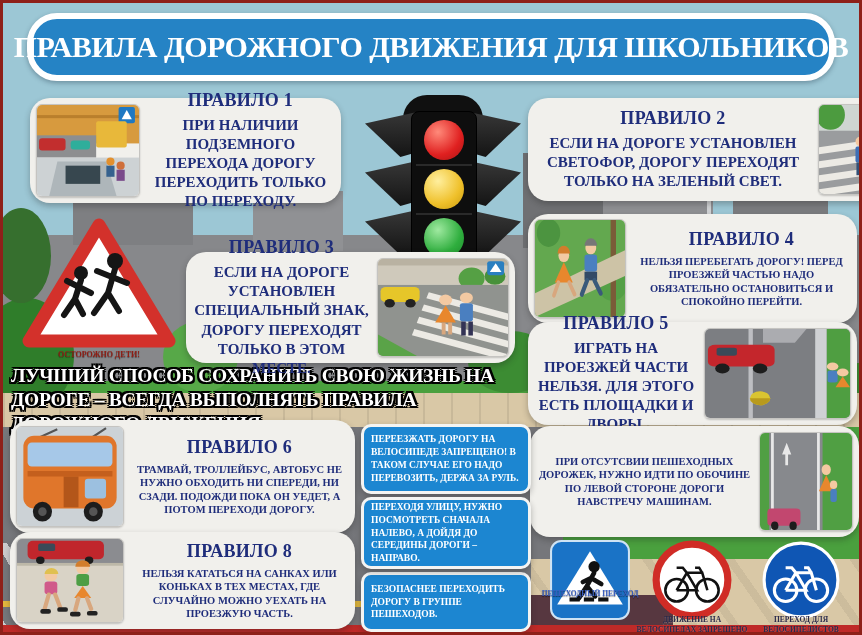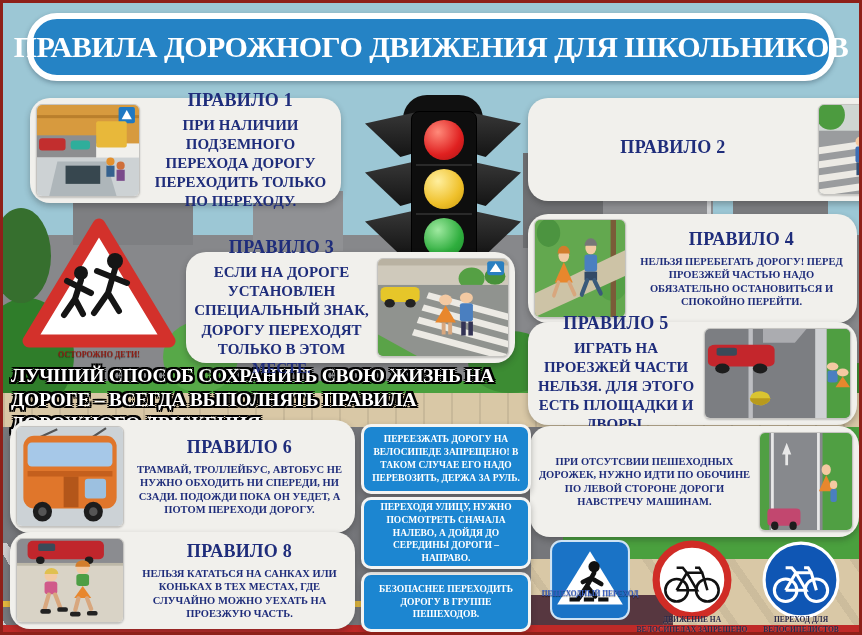--- a/index.html
+++ b/index.html
@@ -86,21 +86,21 @@
   .wsign{position:absolute;left:16px;top:212px;width:160px;height:134px;z-index:2;}
   .wcap{position:absolute;left:16px;top:347px;width:160px;text-align:center;z-index:2;
     font-size:8px;font-weight:bold;color:#8f1d14;text-shadow:0 1px 1px rgba(0,0,0,.45);}
   
   .slogan{position:absolute;left:8px;top:361px;width:528px;z-index:3;
     color:#fff;font-weight:bold;font-size:19.5px;line-height:1.22;letter-spacing:-.3px;
     text-shadow:-2px -2px 0 #000,2px -2px 0 #000,-2px 2px 0 #000,2px 2px 0 #000,
       0 -2px 0 #000,0 2px 0 #000,-2px 0 0 #000,2px 0 0 #000;}
   
   .tip{position:absolute;left:358px;width:170px;background:#1c86d1;border:3px solid #f4f4f2;
-    border-radius:10px;color:#fff;font-weight:bold;text-align:center;z-index:3;
+    border-radius:10px;color:#fff;font-weight:bold;text-align:left;z-index:3;
     display:flex;align-items:center;justify-content:center;padding:11px 7px;box-sizing:border-box;
     font-size:9.5px;line-height:1.35;box-shadow:0 3px 6px rgba(30,30,30,.3);}
   .t1{top:421px;height:70px;}
   .t2{top:494px;height:72px;}
   .t3{top:569px;height:60px;}
   
   .sign{position:absolute;top:536px;width:82px;height:82px;z-index:3;}
   .s1{left:546px;} .s2{left:648px;} .s3{left:757px;}
   .scap{position:absolute;width:112px;text-align:center;font-size:7.5px;font-weight:bold;
     line-height:1.3;z-index:3;color:#2a2a4a;text-shadow:0 1px 1px rgba(255,255,255,.25);}
@@ -192,20 +192,21 @@
     </div>
     <div class="txt">
       <div class="h">ПРАВИЛО 1</div>
       <div class="b">ПРИ НАЛИЧИИ ПОДЗЕМНОГО ПЕРЕХОДА ДОРОГУ ПЕРЕХОДИТЬ ТОЛЬКО ПО ПЕРЕХОДУ.</div>
     </div>
   </div>
 
   <div class="card r2">
     <div class="txt">
       <div class="h">ПРАВИЛО 2</div>
+      <div class="b">ЕСЛИ НА ДОРОГЕ УСТАНОВЛЕН СВЕТОФОР, ДОРОГУ ПЕРЕХОДЯТ ТОЛЬКО НА ЗЕЛЕНЫЙ СВЕТ.</div>
     </div>
     <div class="img">
       <svg width="96" height="89" viewBox="0 0 100 90" preserveAspectRatio="none">
         <rect width="100" height="90" fill="#cfd6d2"></rect>
         <circle cx="12" cy="10" r="15" fill="#4c9b3f"></circle>
         <rect x="55" y="4" width="42" height="15" rx="5" fill="#b9c3d2"></rect>
         <circle cx="64" cy="20" r="4" fill="#333"></circle>
           <circle cx="88" cy="20" r="4" fill="#333"></circle>
         <rect x="44" y="0" width="5" height="20" fill="#555"></rect>
         <rect y="26" width="100" height="64" fill="#9a9c9e"></rect>

